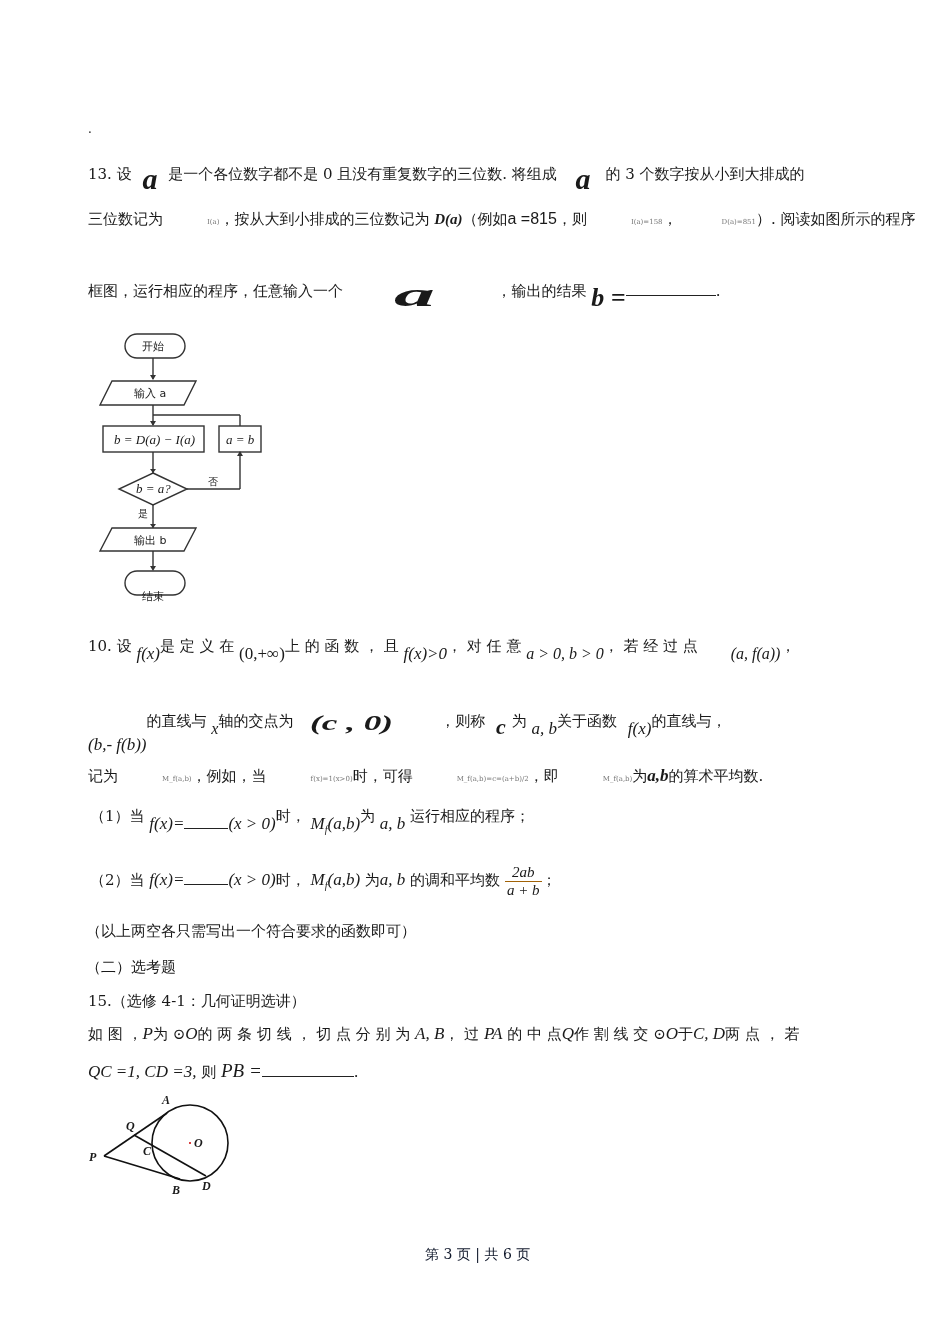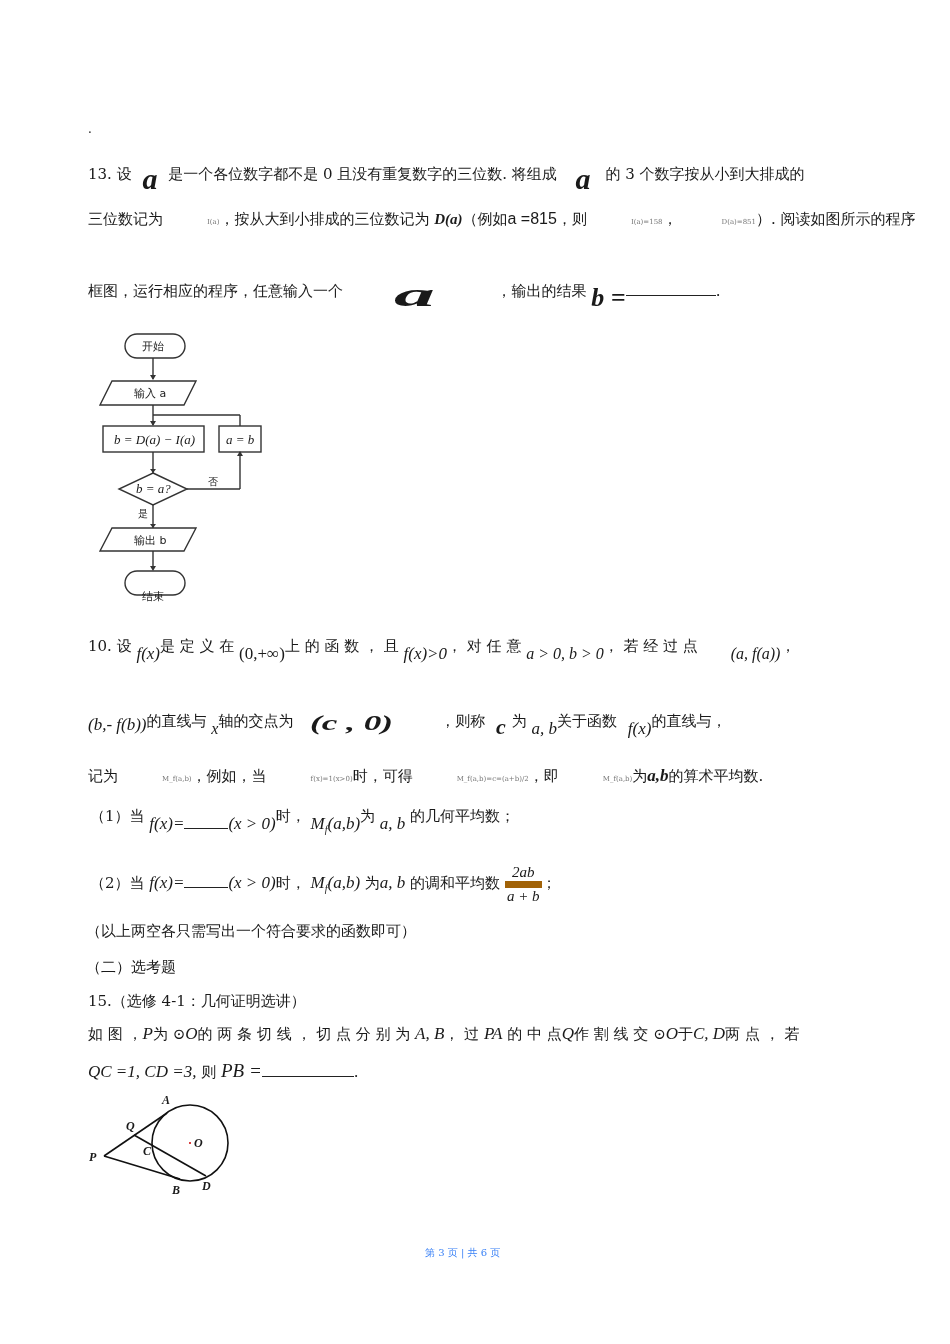--- a/index.html
+++ b/index.html
@@ -3,23 +3,23 @@
 <meta charset="utf-8">
 <style>
   html, body { margin: 0; padding: 0; background: #ffffff; }
   body { width: 950px; height: 1344px; position: relative; overflow: hidden;
          font-family: "DejaVu Serif", "Liberation Serif", serif; color: #1a1a1a; font-size: 15px; }
   .abs { position: absolute; white-space: nowrap; }
   .math { font-family: "Liberation Serif", "DejaVu Serif", serif; font-style: italic; }
   .bigmath { font-family: "Liberation Serif", serif; font-style: italic; font-weight: bold; }
   .tiny { font-size: 7px; color: #777; padding-left: 44px; }
   .blank { display: inline-block; border-bottom: 1px solid #222; height: 14px; vertical-align: baseline; }
-  .page-footer { font-size: 10px; color: #3b82f6; }
+  .page-footer { font-size: 14px; color: #0f172a; }
   .frac { display: inline-block; text-align: center; vertical-align: middle; font-family: "Liberation Serif", serif; font-style: italic; line-height: 1.1; }
-  .frac .num { display: block; border-bottom: 7px solid #a16207; padding: 0 2px; }
+  .frac .num { display: block; border-bottom: 1px solid #a16207; padding: 0 2px; }
   .frac .den { display: block; padding: 0 2px; }
   .flow-text { font-family: "DejaVu Sans", sans-serif; font-size: 11px; }
 </style>
 </head>
 <body>
 
 <div class="abs" style="left:88px; top:122px; font-size:12px;">.</div>
 
 <div class="abs" style="left:88px; top:152px; font-size:15px;">
   <span>13.</span>
@@ -94,38 +94,38 @@
   <span>10.</span>
   <span>设</span>
   <span class="math" style="font-size:17px; position:relative; top:8px;">f(x)</span><span>是 定 义 在</span>
   <span class="math" style="font-style:normal; font-size:17px; position:relative; top:8px;">(0,+∞)</span><span>上 的 函 数 ， 且</span>
   <span class="math" style="font-size:17px; position:relative; top:8px;">f(x)&gt;0</span><span>， 对 任 意</span>
   <span class="math" style="font-size:16px; position:relative; top:8px;">a &gt; 0, b &gt; 0</span><span>， 若 经 过 点</span>
   <span class="math" style="font-size:16px; position:relative; top:8px;margin-left:28px;">(a, f(a))</span><span>，</span>
 </div>
 
 <div class="abs" style="left:88px; top:706px; font-size:15px;">
-  <span class="math" style="font-size:17px; position:relative; top:4px;">(b,- f(b))</span><span>的直线与</span>
+  <span class="math" style="font-size:17px; position:relative; top:24px;">(b,- f(b))</span><span>的直线与</span>
   <span class="math" style="font-size:16px; position:relative; top:8px;">x</span><span>轴的交点为</span>
   <span class="bigmath" style="display:inline-block; font-size:22px; transform:scaleX(1.6); transform-origin:left; width:130px; margin-left:12px; position:relative; top:4px;">(c , 0)</span><span>，则称</span>
   <span class="bigmath" style="font-size:22px; position:relative; top:8px; margin:0 6px;">c</span><span>为</span>
   <span class="math" style="font-size:17px; position:relative; top:8px;">a, b</span><span>关于函数</span>
   <span class="math" style="font-size:17px; position:relative; top:8px; margin-left:6px;">f(x)</span><span>的直线与，</span>
 </div>
 
 <div class="abs" style="left:88px; top:766px; font-size:15px;">
   <span>记为</span><span class="tiny">M_f(a,b)</span><span>，例如，当</span><span class="tiny">f(x)=1(x&gt;0)</span><span>时，可得</span><span class="tiny">M_f(a,b)=c=(a+b)/2</span><span>，即</span><span class="tiny">M_f(a,b)</span><span>为</span><span class="math" style="font-weight:bold; font-size:17px;">a,b</span><span>的算术平均数.</span>
 </div>
 
 <div class="abs" style="left:90px; top:806px; font-size:15px;">
   <span>（1）当</span>
   <span class="math" style="font-size:17px; position:relative; top:8px;">f(x)=</span><span class="blank" style="width:44px; position:relative; top:8px;"></span><span class="math" style="font-size:17px; position:relative; top:8px;">(x &gt; 0)</span><span>时，</span>
   <span class="math" style="font-size:17px; position:relative; top:8px;margin-top:24px;"><span>M</span><sub style="font-size:10px;">f</sub><span>(a,b)</span></span><span>为</span>
   <span class="math" style="font-size:17px; position:relative; top:8px;">a, b</span>
-  <span>的几何平均数；</span>
+  <span>运行相应的程序；</span>
 </div>
 
 <div class="abs" style="left:90px; top:864px; font-size:15px;">
   <span>（2）当</span>
   <span class="math" style="font-size:17px;">f(x)=</span><span class="blank" style="width:44px;"></span><span class="math" style="font-size:17px;">(x &gt; 0)</span><span>时，</span>
   <span class="math" style="font-size:17px;"><span>M</span><sub style="font-size:10px;">f</sub><span>(a,b)</span></span>
   <span>为</span><span class="math" style="font-size:17px;">a, b</span>
   <span>的调和平均数</span>
   <span class="frac" style="font-size:15px;"><span class="num">2ab</span><span class="den">a + b</span></span><span>；</span>
 </div>

